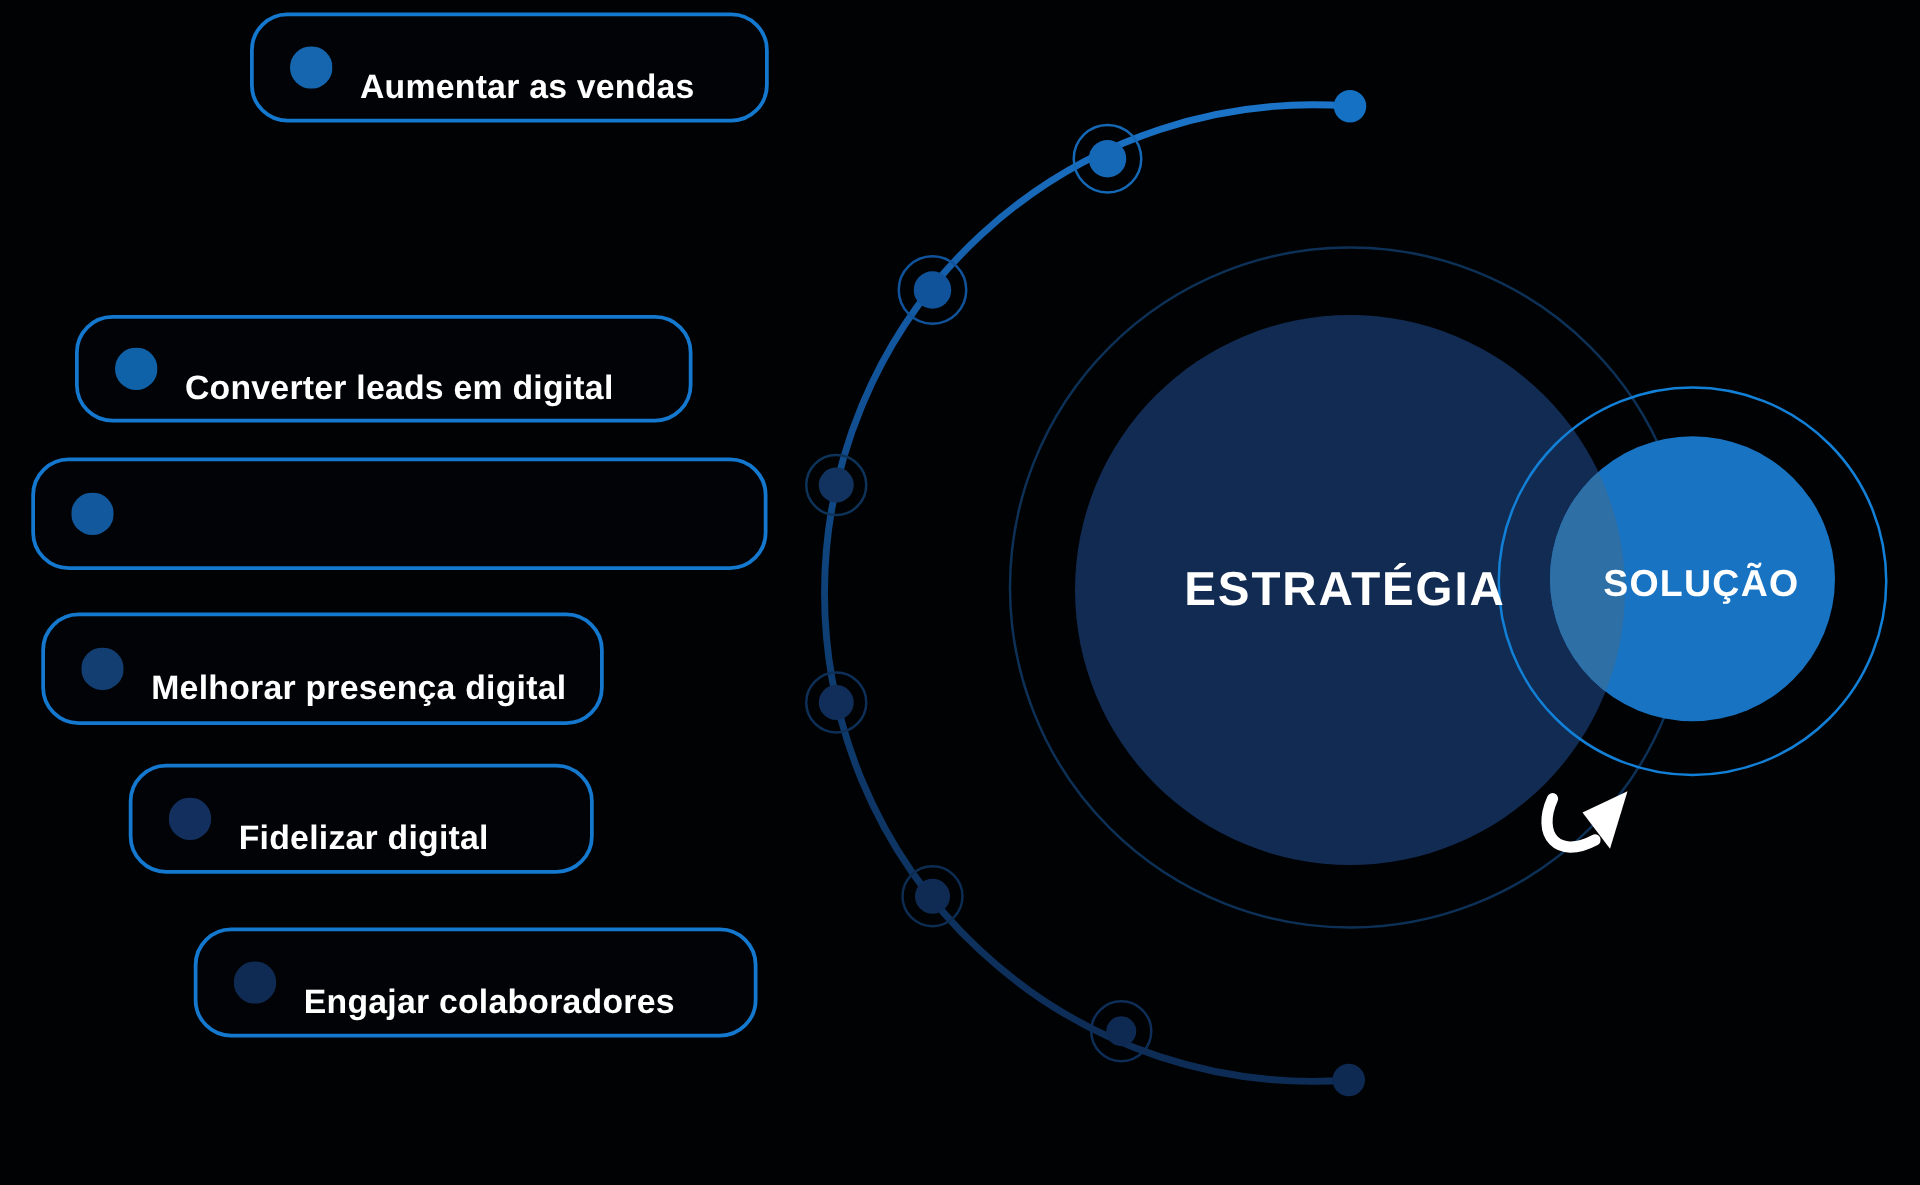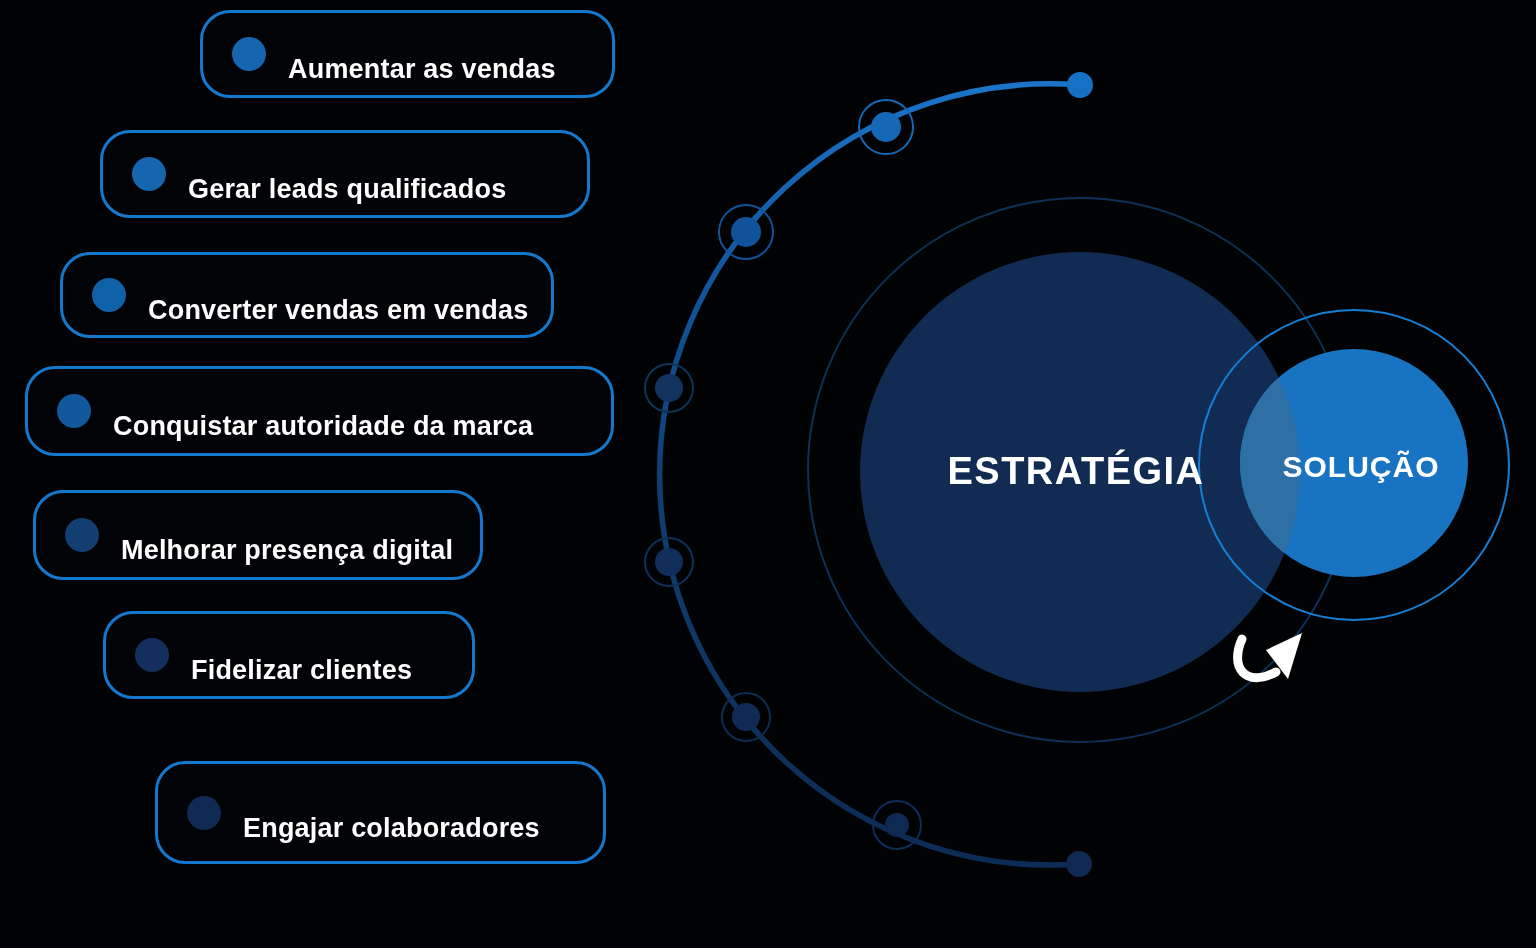--- a/index.html
+++ b/index.html
@@ -91,56 +91,49 @@
     </g>
   </svg>
 
   <div class="pill" style="left:200px;top:10px;width:415px;height:88px;">
     <svg class="dot-wrap" viewBox="0 0 34 34">
       <circle cx="17" cy="17" r="17" fill="#1566AE"></circle>
     </svg>
     <span class="goal-label">Aumentar as vendas</span>
   </div>
 
-  <div class="pill" style="left:100px;top:130px;width:490px;height:88px;">
-    <svg class="dot-wrap" viewBox="0 0 34 34">
-      <circle cx="17" cy="17" r="17" fill="#1566AE"></circle>
-    </svg>
-    <span class="goal-label">Gerar leads qualificados</span>
-  </div>
 
   <div class="pill" style="left:60px;top:252px;width:494px;height:86px;">
     <svg class="dot-wrap" viewBox="0 0 34 34">
       <circle cx="17" cy="17" r="17" fill="#0F62A8"></circle>
     </svg>
-    <span class="goal-label">Converter vendas em vendas</span>
+    <span class="goal-label">Converter leads em digital</span>
   </div>
 
   <div class="pill" style="left:25px;top:366px;width:589px;height:90px;">
     <svg class="dot-wrap" viewBox="0 0 34 34">
       <circle cx="17" cy="17" r="17" fill="#11589D"></circle>
     </svg>
-    <span class="goal-label">Conquistar autoridade da marca</span>
   </div>
 
   <div class="pill" style="left:33px;top:490px;width:450px;height:90px;">
     <svg class="dot-wrap" viewBox="0 0 34 34">
       <circle cx="17" cy="17" r="17" fill="#123E71"></circle>
     </svg>
     <span class="goal-label">Melhorar presença digital</span>
   </div>
 
   <div class="pill" style="left:103px;top:611px;width:372px;height:88px;">
     <svg class="dot-wrap" viewBox="0 0 34 34">
       <circle cx="17" cy="17" r="17" fill="#122F5D"></circle>
     </svg>
-    <span class="goal-label">Fidelizar clientes</span>
+    <span class="goal-label">Fidelizar digital</span>
   </div>
 
-  <div class="pill" style="left:155px;top:761px;width:451px;height:103px;text-align:right;">
+  <div class="pill" style="left:155px;top:742px;width:451px;height:88px;text-align:right;">
     <svg class="dot-wrap" viewBox="0 0 34 34">
       <circle cx="17" cy="17" r="17" fill="#0F2B53"></circle>
     </svg>
     <span class="goal-label">Engajar colaboradores</span>
   </div>
 
 
 </div>
 
 </body></html>

